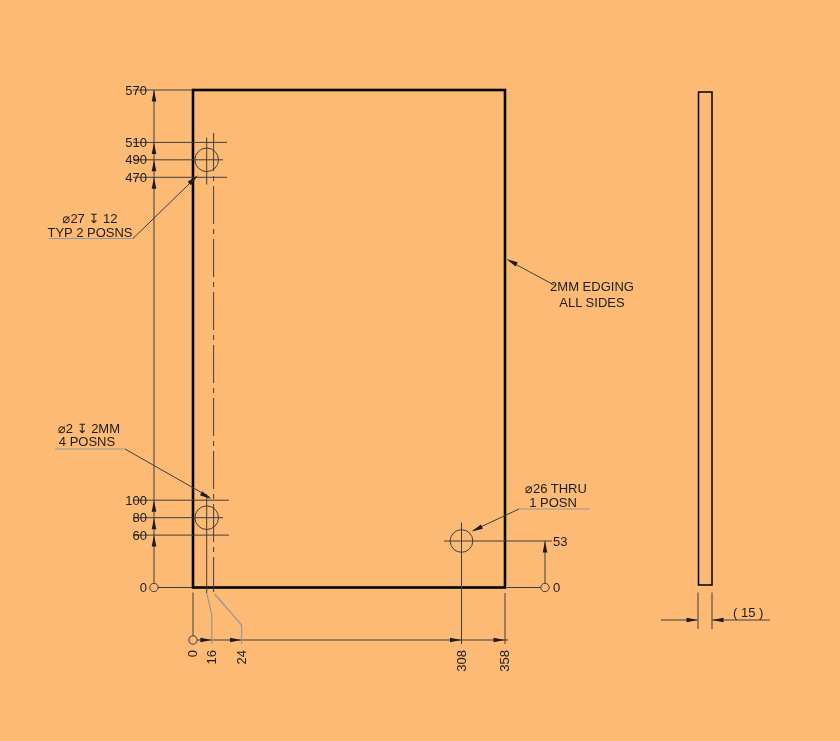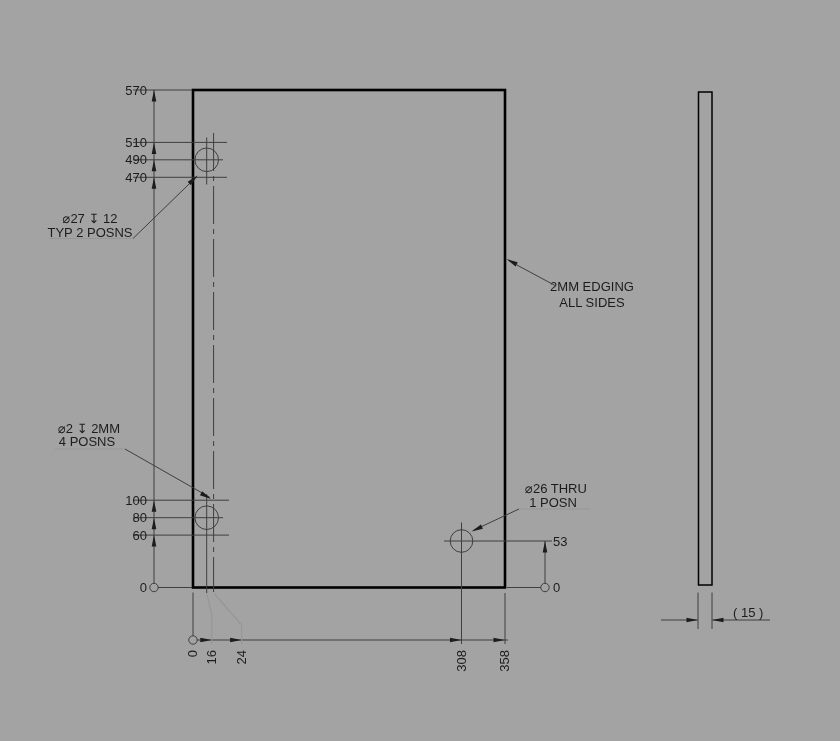--- a/index.html
+++ b/index.html
@@ -1,20 +1,20 @@
 <!DOCTYPE html>
 <html><head>
 <meta charset="utf-8">
 <style>
   html, body { margin: 0; padding: 0; background: #ffffff; }
   .stage {
     position: relative;
     width: 840px;
     height: 741px;
-    background: #a3a3a3;
+    background: #fdba74;
     font-family: "Liberation Sans", "DejaVu Sans", sans-serif;
     overflow: hidden;
   }
   svg { display: block; }
   text {
     font-family: "Liberation Sans", "DejaVu Sans", sans-serif;
     font-size: 13px;
     fill: #1c1c1c;
   }
   .thin  { stroke: #3f3f3f; stroke-width: 1; fill: none; }

